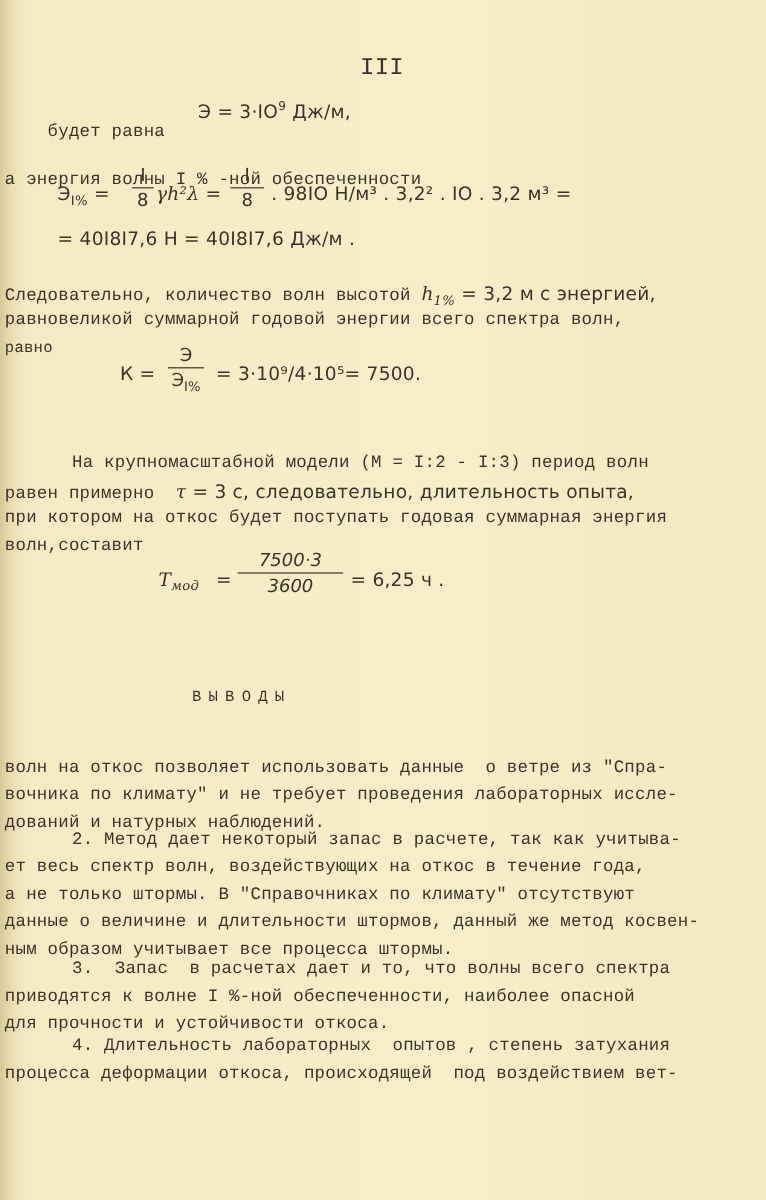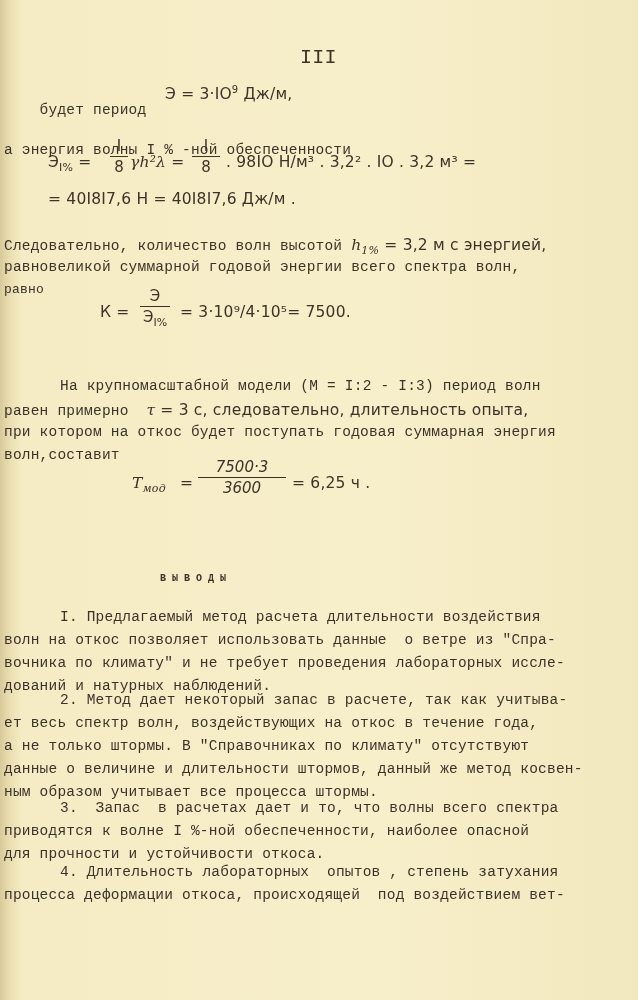--- a/index.html
+++ b/index.html
@@ -16,31 +16,31 @@
     .line { position: absolute; white-space: pre; font-size: 14.5px; letter-spacing: 0.2px; }
     .pagenum { left: 300px; top: 46px; font-size: 20px; }
     .math { font-family: "DejaVu Sans", sans-serif; font-size: 15.5px; }
     .ital { font-style: italic; font-family: "DejaVu Serif", serif; }
     .frac { position: absolute; text-align: center; font-family: "DejaVu Sans", sans-serif; font-size: 15px; }
     .frac .num { display: block; }
     .frac .bar { display: block; border-top: 1px solid #3c3328; margin: 1px 0; }
     .frac .den { display: block; }
     sup { font-size: 10px; vertical-align: 6px; }
     sub { font-size: 11px; vertical-align: -4px; }
-    .heading { letter-spacing: 6px; font-size: 10px; font-weight: bold; }
+    .heading { letter-spacing: 6px; font-size: 13px; }
   </style>
 </head>
 <body>
 
 <div class="page">
 
   <div class="line pagenum">III</div>
 
   <div class="line" style="left:4px;top:86px;">
-    <span>будет период</span>
+    <span>будет равна</span>
   </div>
   <div class="line math" style="left:165px;top:84px;"><span>Э = 3·IO</span><sup>9</sup><span> Дж/м,</span></div>
 
   <div class="line" style="left:4px;top:114px;margin-top:28px;">а энергия волны I % -ной обеспеченности</div>
 
   <div class="line math" style="left:48px;top:153px;"><span>Э</span><sub>I%</sub><span> =</span></div>
   <div class="frac" style="left:110px;top:137px;width:18px;">
     <span class="num">I</span>
     <span class="bar"></span>
     <span class="den">8</span>
@@ -75,21 +75,20 @@
   <div class="line math" style="left:180px;top:474px;">=</div>
   <div class="frac" style="left:198px;top:458px;width:88px;font-style:italic;">
     <span class="num">7500·3</span>
     <span class="bar"></span>
     <span class="den">3600</span>
   </div>
   <div class="line math" style="left:292px;top:474px;">= 6,25 ч .</div>
 
   <div class="line heading" style="left:160px;top:573px;">ВЫВОДЫ</div>
 
-  <div class="line" style="left:60px;top:609px;">I. Предлагаемый метод расчета длительности воздействия</div>
   <div class="line" style="left:4px;top:632px;">волн на откос позволяет использовать данные  о ветре из "Спра-</div>
   <div class="line" style="left:4px;top:655px;">вочника по климату" и не требует проведения лабораторных иссле-</div>
   <div class="line" style="left:4px;top:678px;">дований и натурных наблюдений.</div>
 
   <div class="line" style="left:60px;top:692px;">2. Метод дает некоторый запас в расчете, так как учитыва-</div>
   <div class="line" style="left:4px;top:715px;">ет весь спектр волн, воздействующих на откос в течение года,</div>
   <div class="line" style="left:4px;top:738px;">а не только штормы. В "Справочниках по климату" отсутствуют</div>
   <div class="line" style="left:4px;top:761px;">данные о величине и длительности штормов, данный же метод косвен-</div>
   <div class="line" style="left:4px;top:784px;">ным образом учитывает все процесса штормы.</div>
 

